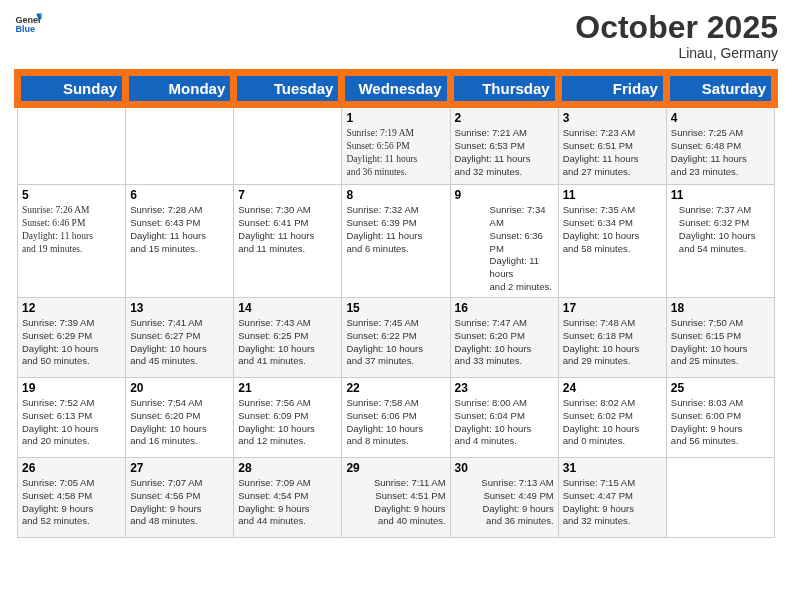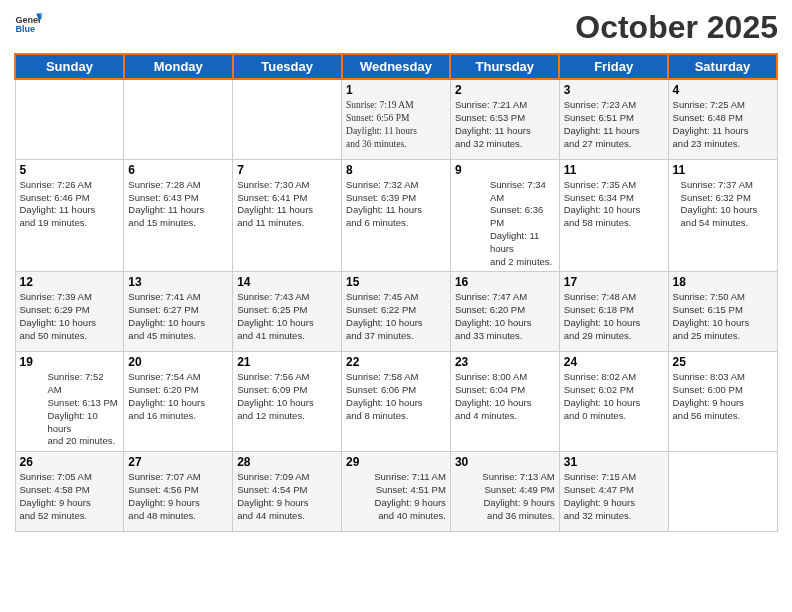--- a/index.html
+++ b/index.html
@@ -45,25 +45,25 @@
       color: #333;
     }
     .calendar {
       width: 100%;
       border-collapse: collapse;
       border: 1px solid #ccc;
     }
     .calendar th {
       background-color: #1565c0;
       color: #fff;
-      text-align: center;
+      text-align: right;
       padding: 4px 5px;
-      font-size: 13px;
+      font-size: 15px;
       font-weight: bold;
-      border: 2px solid #f97316;
+      border: 7px solid #f97316;
     }
     .calendar td {
       width: calc(100% / 7);
       vertical-align: top;
       padding: 3px 4px;
       border: 1px solid #ccc;
       height: 80px;
     }
     .cell-date {
       font-weight: bold;
@@ -93,20 +93,21 @@
     <div class="logo">
       <svg class="logo-icon" viewBox="0 0 40 40" xmlns="http://www.w3.org/2000/svg">
         <text x="2" y="18" font-size="13" font-weight="bold" fill="#333" font-family="Arial">General</text>
         <text x="2" y="32" font-size="13" font-weight="bold" fill="#1565c0" font-family="Arial">Blue</text>
         <polygon points="32,5 40,5 36,18" fill="#1565c0"></polygon>
         <polygon points="36,5 40,5 40,12" fill="#42a5f5"></polygon>
       </svg>
     </div>
     <div class="title-block">
       <div class="month-title">October 2025</div>
+      <div class="location-title">Linau, Germany</div>
     </div>
   </div>
 
   <table class="calendar">
     <thead>
       <tr>
         <th>Sunday</th>
         <th>Monday</th>
         <th>Tuesday</th>
         <th>Wednesday</th>
@@ -145,21 +146,21 @@
             <div class="cell-date">4</div>
             <div class="cell-info" style="white-space: pre-line;">Sunrise: 7:25 AM
 Sunset: 6:48 PM
 Daylight: 11 hours
 and 23 minutes.</div>
           </td>
         </tr>
         <tr>
           <td>
             <div class="cell-date">5</div>
-            <div class="cell-info" style="white-space: pre-line;">Sunrise: 7:26 AM
+            <div class="cell-info" style="white-space: pre-line; font-family: Liberation Serif, serif;">Sunrise: 7:26 AM
 Sunset: 6:46 PM
 Daylight: 11 hours
 and 19 minutes.</div>
           </td>
           <td>
             <div class="cell-date">6</div>
             <div class="cell-info" style="white-space: pre-line;">Sunrise: 7:28 AM
 Sunset: 6:43 PM
 Daylight: 11 hours
 and 15 minutes.</div>
@@ -247,21 +248,21 @@
             <div class="cell-date">18</div>
             <div class="cell-info" style="white-space: pre-line;">Sunrise: 7:50 AM
 Sunset: 6:15 PM
 Daylight: 10 hours
 and 25 minutes.</div>
           </td>
         </tr>
         <tr>
           <td>
             <div class="cell-date">19</div>
-            <div class="cell-info" style="white-space: pre-line; margin-left: 28px;">Sunrise: 7:52 AM
+            <div class="cell-info" style="white-space: pre-line;">Sunrise: 7:52 AM
 Sunset: 6:13 PM
 Daylight: 10 hours
 and 20 minutes.</div>
           </td>
           <td>
             <div class="cell-date">20</div>
             <div class="cell-info" style="white-space: pre-line;">Sunrise: 7:54 AM
 Sunset: 6:20 PM
 Daylight: 10 hours
 and 16 minutes.</div>

